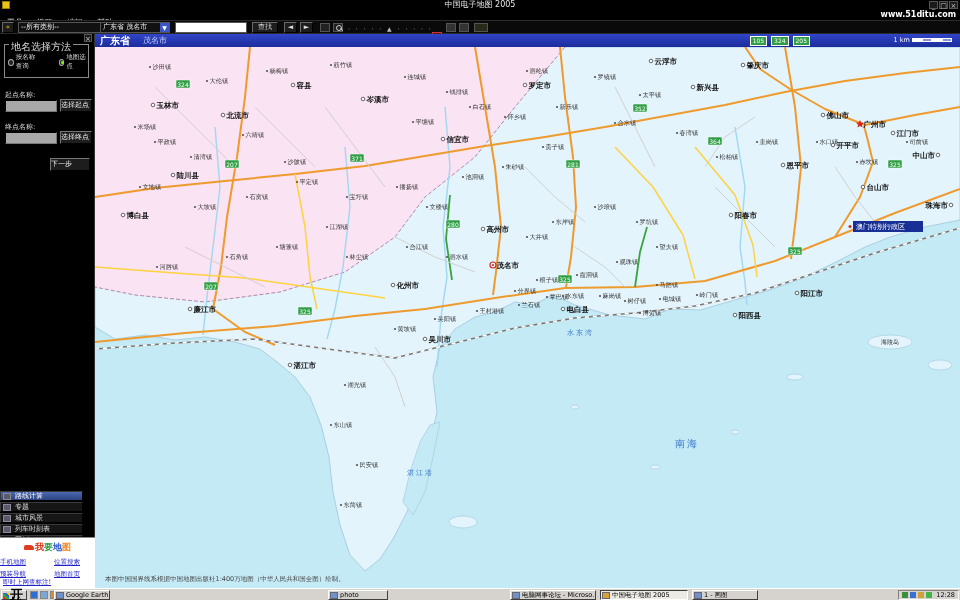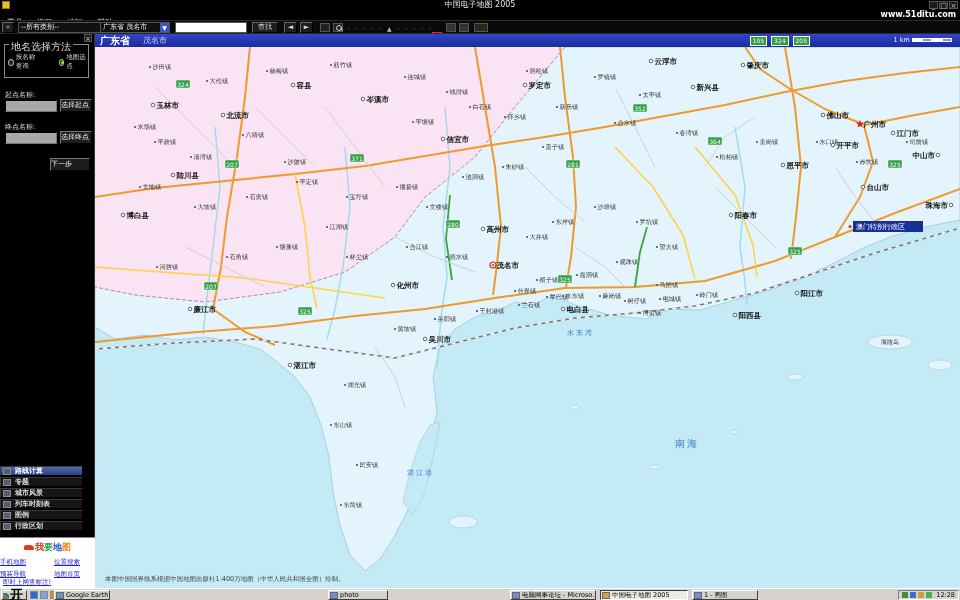--- a/index.html
+++ b/index.html
@@ -35,21 +35,21 @@
   .groupbox{position:absolute;left:4px;right:5px;top:10px;height:34px;border:1px solid #8a8a8a;}
   .groupbox .gtitle{position:absolute;left:4px;top:-5px;background:#000;color:#ddd;font-size:10px;padding:0 2px;}
   .radio-row{position:absolute;left:3px;top:8px;right:2px;display:flex;justify-content:center;gap:18px;}
   .radio{display:flex;align-items:center;color:#ddd;font-size:6.5px;}
   .rdot{width:7px;height:7px;border-radius:50%;border:1px solid #aaa;background:#222;margin-right:2px;position:relative;}
   .rdot.sel:after{content:"";position:absolute;left:1.5px;top:1.5px;width:3px;height:3px;border-radius:50%;background:#7CFC00;}
   .sb-label{position:absolute;left:5px;color:#ddd;font-size:7px;}
   .sb-input{position:absolute;left:5px;width:52px;height:12px;background:#a8a8a8;border:1px solid;border-color:#000 #777 #777 #000;}
   .sb-btn{position:absolute;height:13px;background:#1d1d1d;border:1px solid;border-color:#777 #000 #000 #777;color:#eee;font-size:7px;line-height:11px;text-align:left;}
   
-  #sb-menu{position:absolute;left:0;top:432px;width:83px;font-weight:bold;}
+  #sb-menu{position:absolute;left:0;top:457px;width:83px;}
   .sbm-item{position:relative;height:10px;margin-bottom:1px;background:#161616;border:1px solid;border-color:#3a3a3a #000 #000 #3a3a3a;color:#ddd;font-size:7px;line-height:9px;padding-left:14px;}
   .sbm-item.sel{background:linear-gradient(#4a67b0,#2c4480);color:#fff;}
   .sbm-ico{position:absolute;left:2px;top:1px;width:8px;height:7px;background:#5a5a6a;border:1px solid #8a8a9a;}
   
   #promo{position:absolute;left:0;top:503px;width:95px;height:51px;background:#fff;border-top:1px solid #888;}
   #logo{position:absolute;left:0;top:3px;width:95px;text-align:center;font-size:9px;font-weight:bold;}
   #logo .car{display:inline-block;width:10px;height:5px;background:#e03a1e;border-radius:2px 4px 1px 1px;margin-right:1px;}
   .link-row{position:absolute;left:0;width:95px;display:flex;justify-content:space-around;gap:28px;}
   .plink{color:#2222cc;font-size:6.5px;text-decoration:underline;white-space:nowrap;}
   #slogan{position:absolute;left:3px;bottom:1px;color:#2222cc;font-size:6.5px;text-decoration:underline;}

